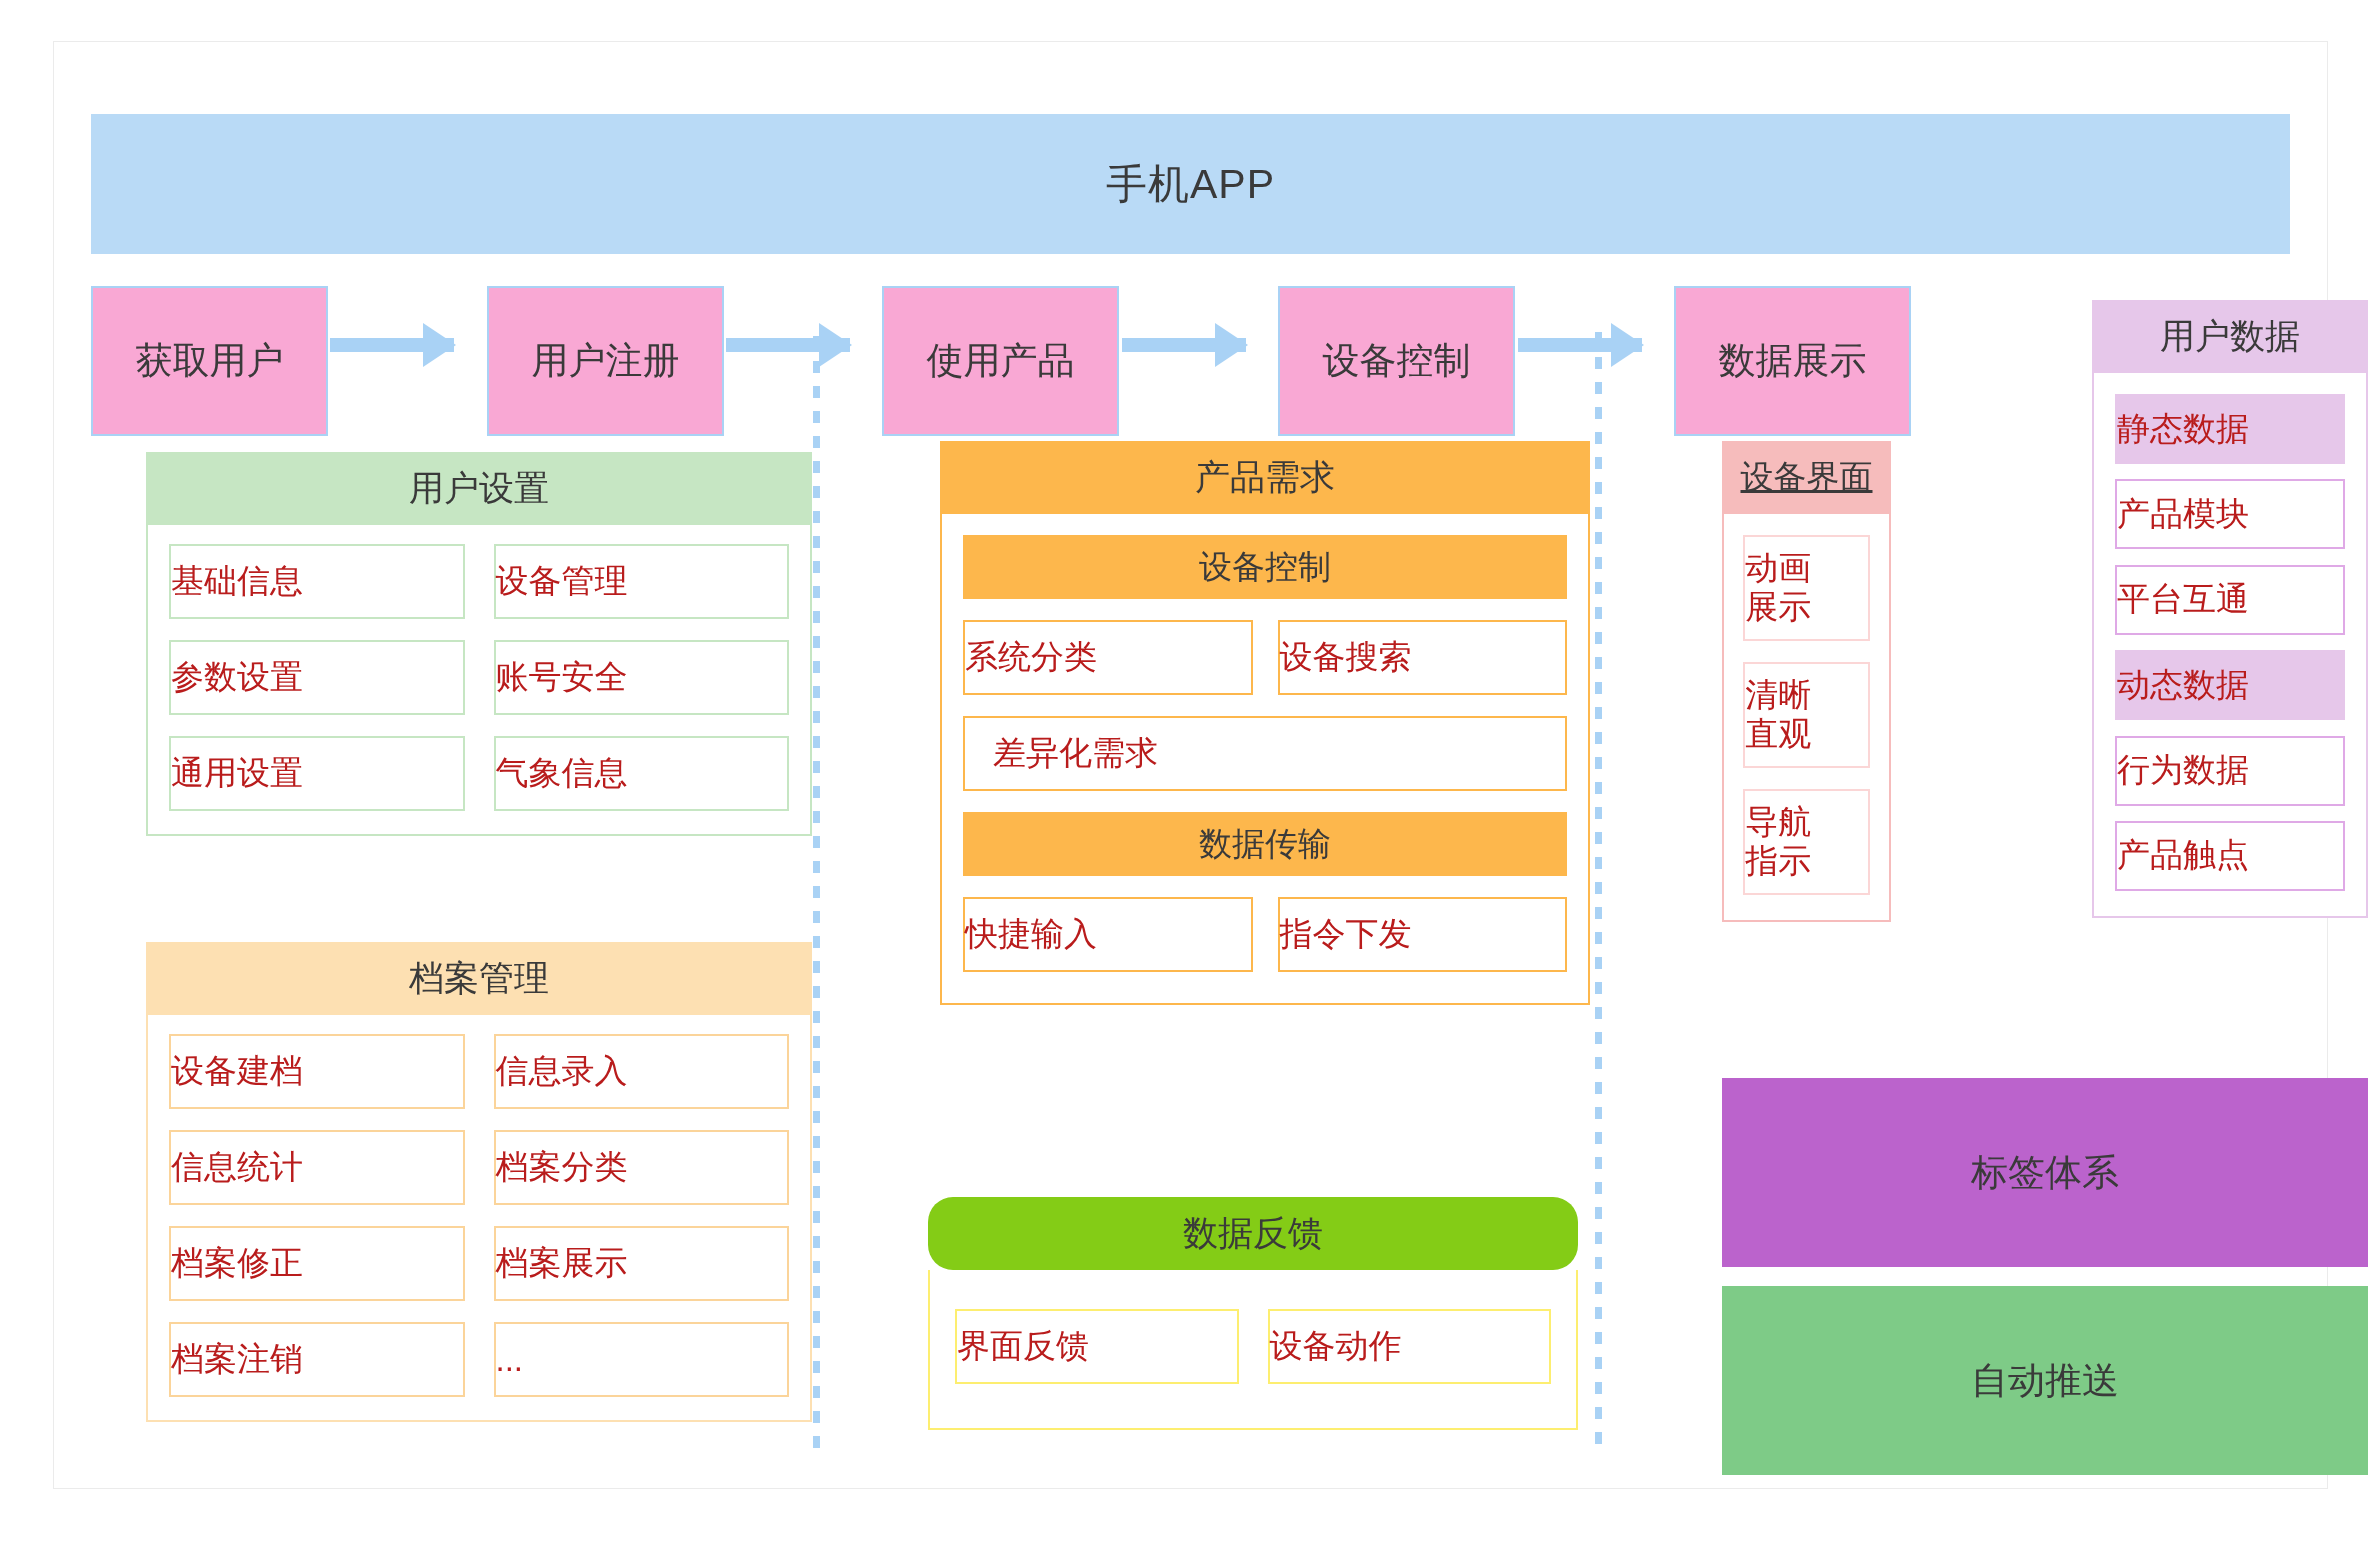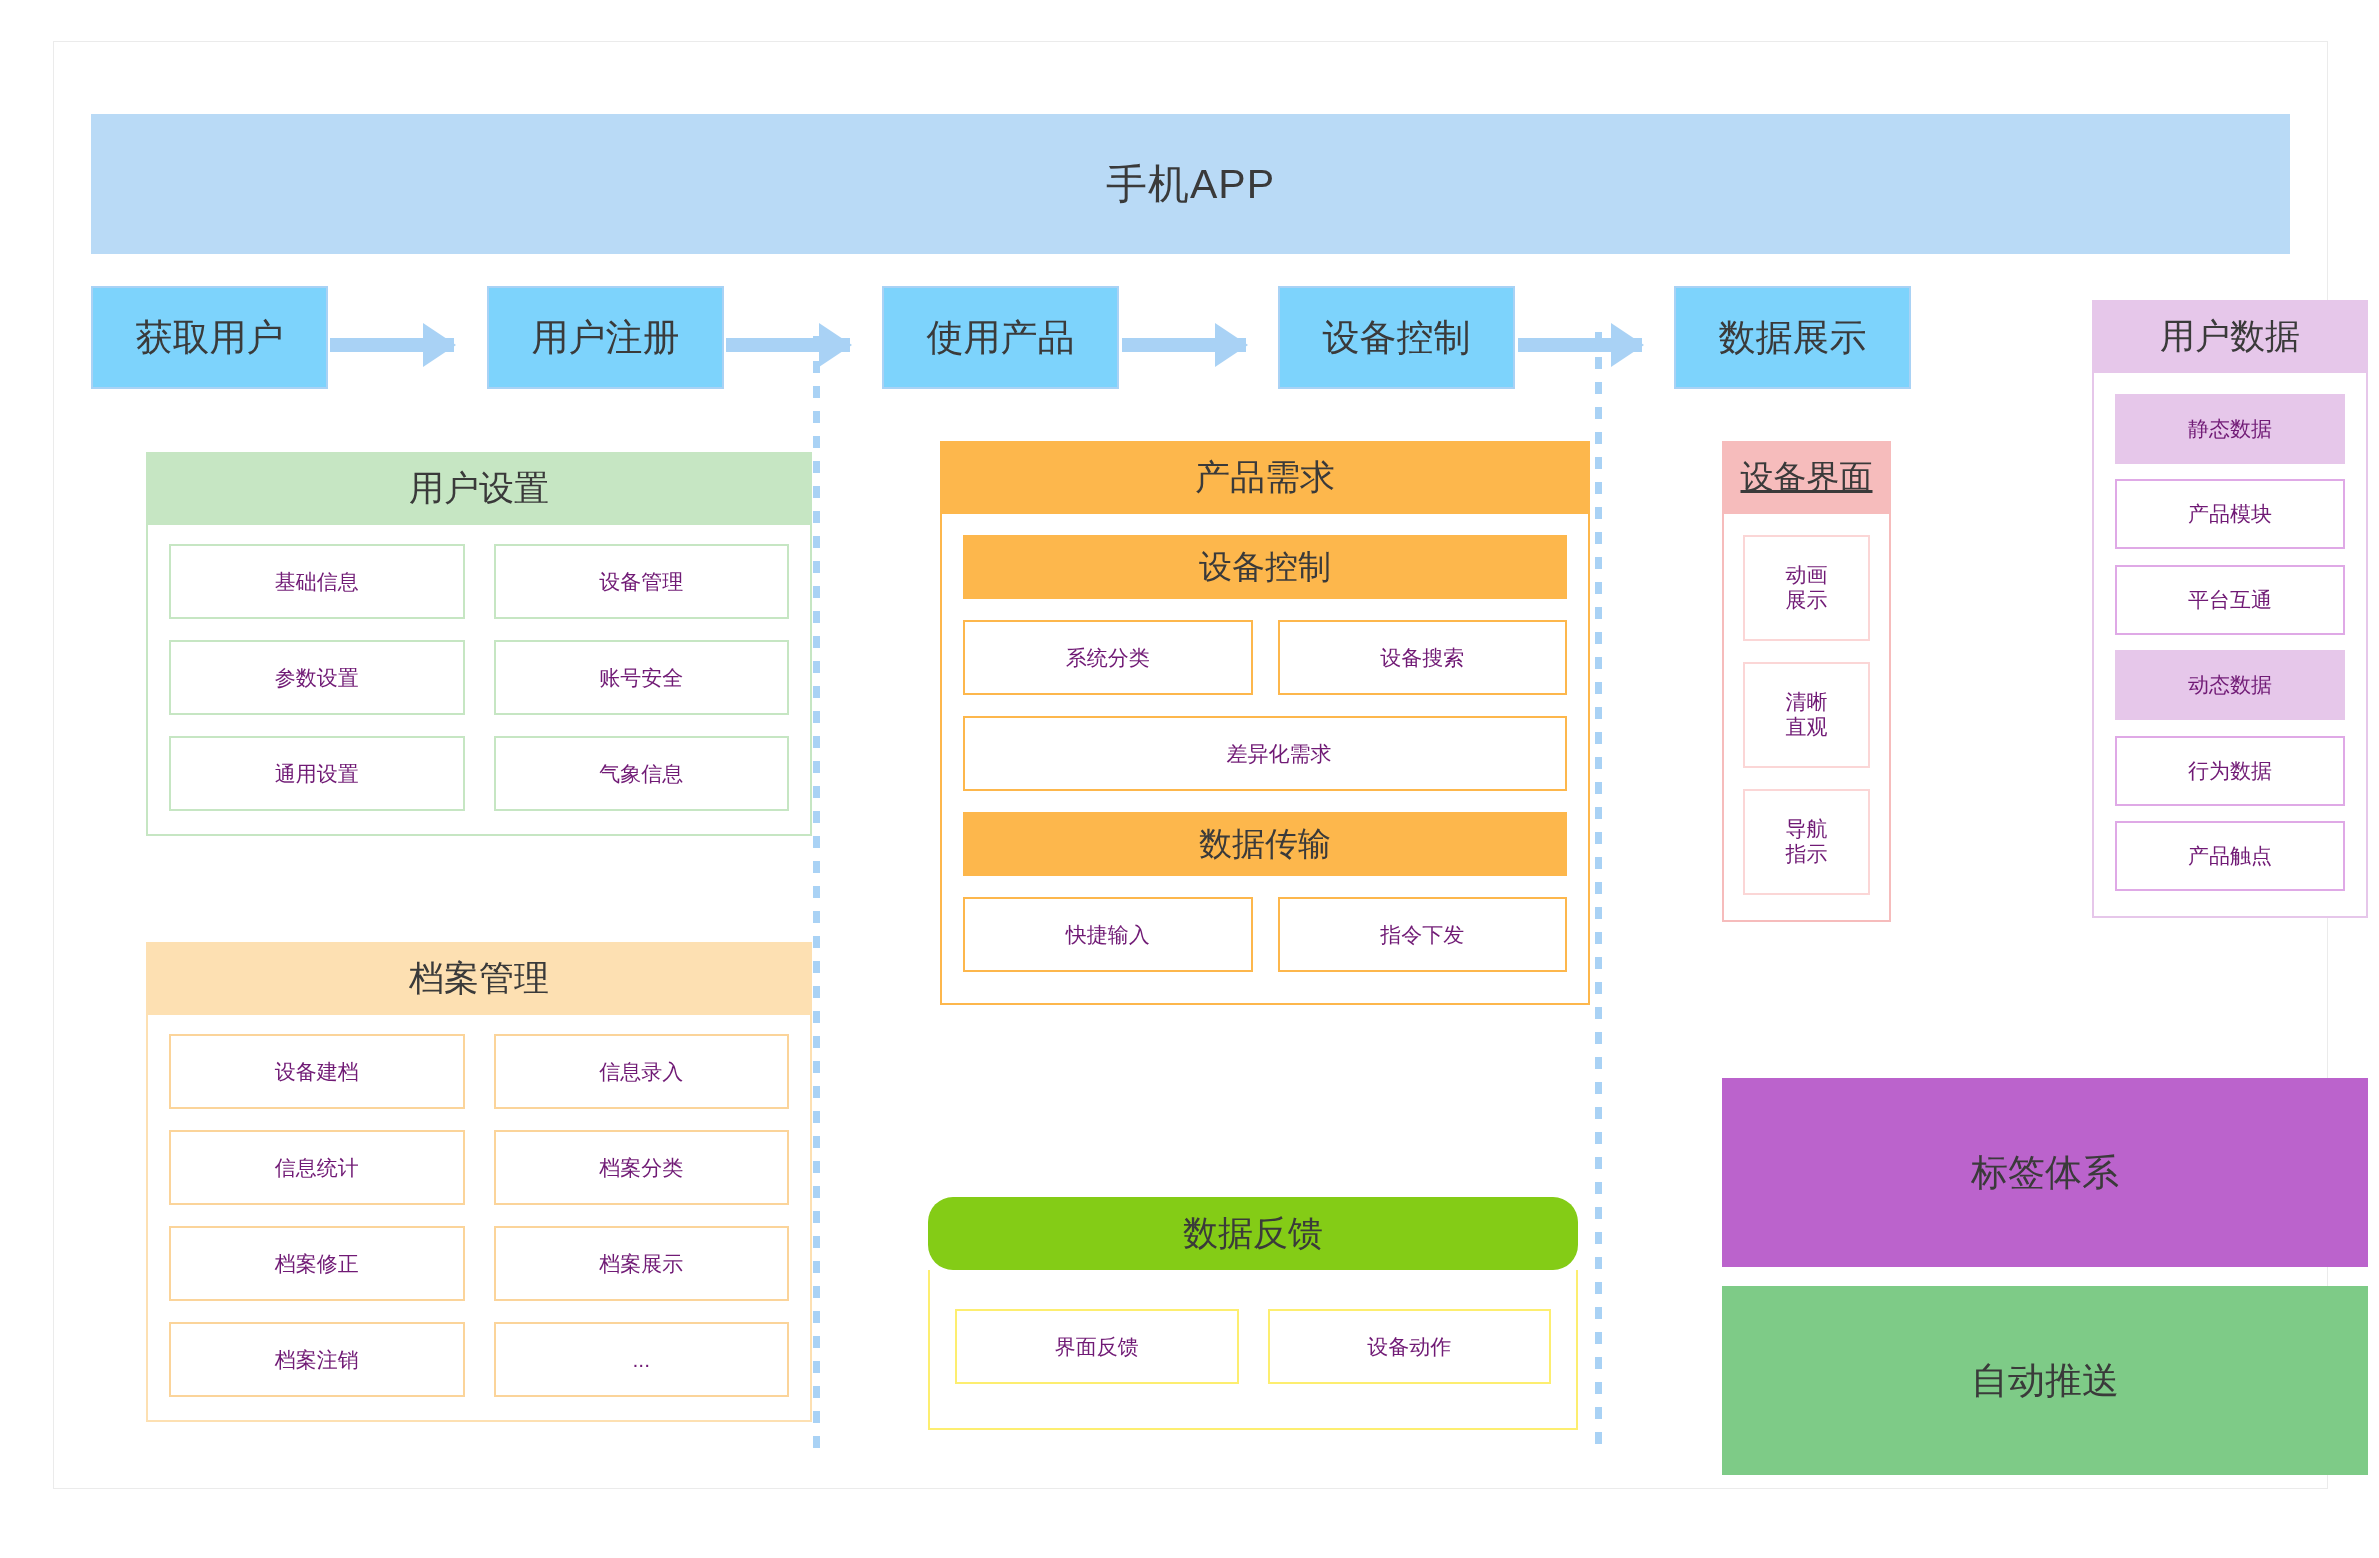--- a/index.html
+++ b/index.html
@@ -42,23 +42,23 @@
   #banner .banner-text {
     font-size: 41px;
     color: #3a3a3a;
     letter-spacing: 1px;
   }
 
   
   .flow-box {
     position: absolute;
     top: 244px;
-    height: 103px;
+    height: 150px;
     border: 2.9px solid #a9d2f5;
-    background: #7dd3fc;
+    background: #f9a8d4;
     box-sizing: border-box;
     display: flex;
     align-items: center;
     justify-content: center;
     font-size: 37px;
     color: #3a3a3a;
   }
   .flow-arrow {
     position: absolute;
     top: 296px;
@@ -112,23 +112,22 @@
     grid-template-columns: 1fr 1fr;
     column-gap: 29px;
     row-gap: 21px;
   }
   .cell {
     height: 75px;
     border: 2.9px solid #cccccc;
     background: #ffffff;
     display: flex;
     align-items: center;
-    justify-content: center;
-    font-size: 21px;
-    color: #701a75;
+    font-size: 33px;
+    color: #b91c1c;
     box-sizing: border-box;
   }
   .cell.wide { grid-column: span 2; padding-left: 28px; }
 
   
   #panel-user-settings { left: 92px; top: 410px; width: 666px; }
   #panel-user-settings .panel-head { background: #c6e6c3; }
   #panel-user-settings .panel-body { border-color: #c6e6c3; }
   #panel-user-settings .cell { border-color: #c6e6c3; }
 

